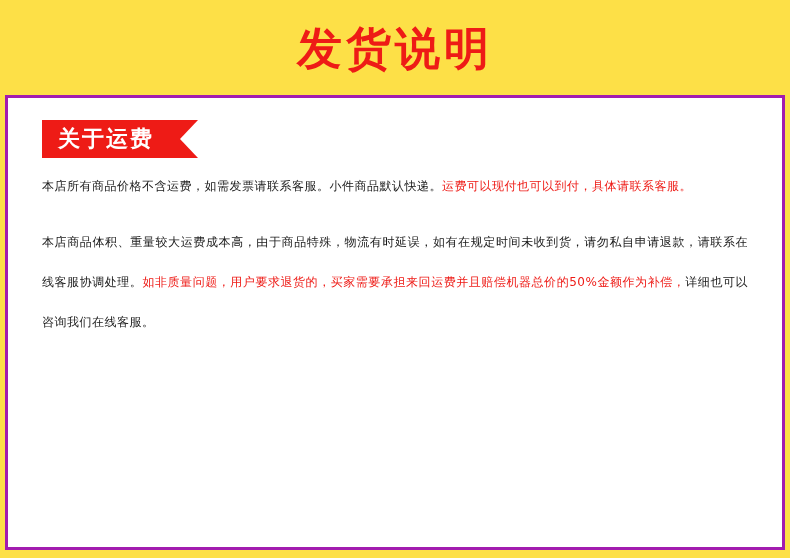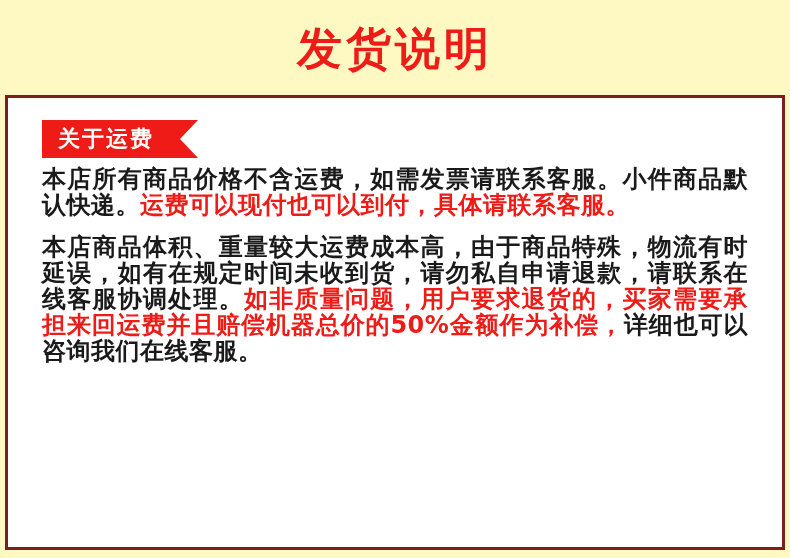--- a/index.html
+++ b/index.html
@@ -11,21 +11,21 @@
     height: 558px;
     background: #ffffff;
     font-family: "DejaVu Sans", "Liberation Sans", sans-serif;
     overflow: hidden;
   }
   .page {
     position: relative;
     width: 790px;
     height: 558px;
     box-sizing: border-box;
-    background: #fef9c3;
+    background: #fde047;
   }
   
   .title {
     text-align: center;
     color: #ee1b16;
     font-size: 45px;
     font-weight: bold;
     letter-spacing: 4px;
     line-height: 1;
     padding-top: 26px;
@@ -33,21 +33,21 @@
     font-family: "DejaVu Sans", "Liberation Sans", sans-serif;
   }
   
   .frame {
     position: absolute;
     left: 5px;
     top: 95px;
     width: 780px;
     height: 455px;
     box-sizing: border-box;
-    border: 3px solid #7f1d1d;
+    border: 3px solid #a21caf;
     background: #ffffff;
   }
   .inner {
     padding: 22px 34px 10px 34px;
   }
   
   .banner-wrap {
     position: relative;
     display: block;
     height: 38px;
@@ -74,26 +74,25 @@
     width: 0;
     height: 0;
     border-top: 19px solid #ee1b16;
     border-bottom: 19px solid #ee1b16;
     border-right: 18px solid transparent;
   }
   .section + .section {
     margin-top: 16px;
   }
   .para {
-    font-size: 24px;
-    line-height: 26px;
+    font-size: 12px;
+    line-height: 40px;
     color: #1a1a1a;
     letter-spacing: 0.5px;
     text-align: justify;
-    font-weight: bold;
   }
   .para .hl {
     color: #ee1b16;
   }
 </style>
 </head>
 <body>
 
 <div class="page">
 

